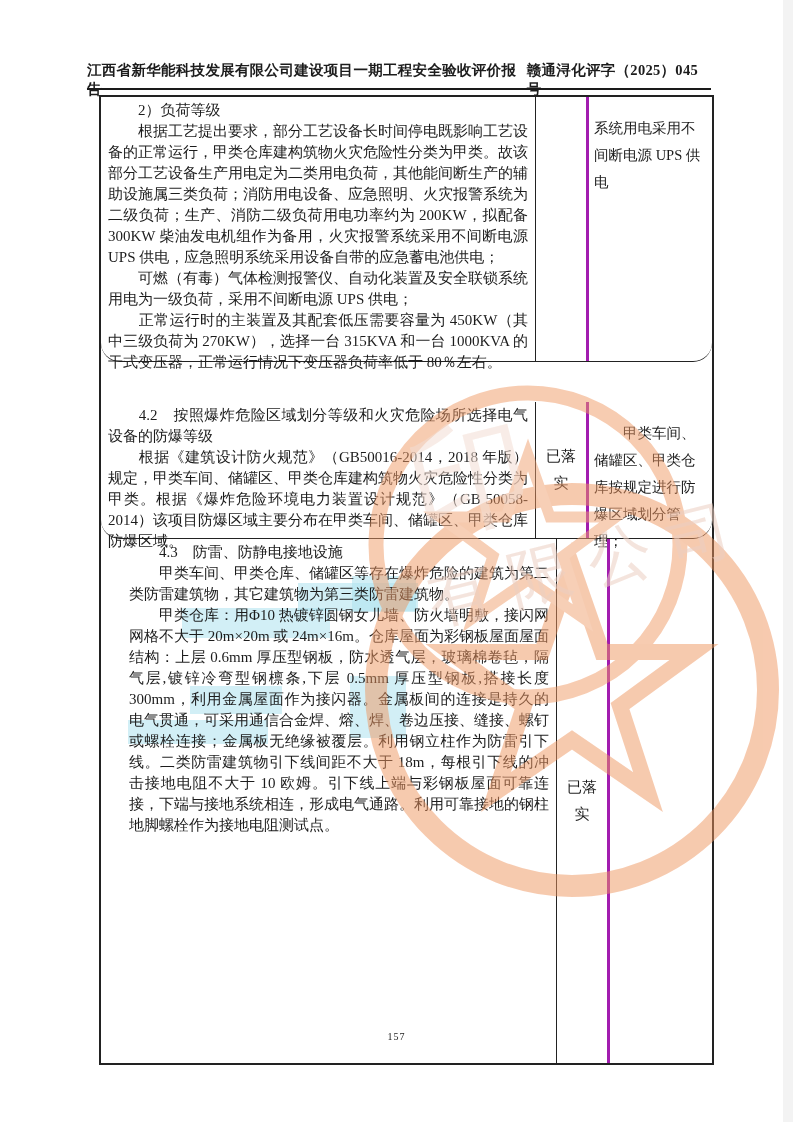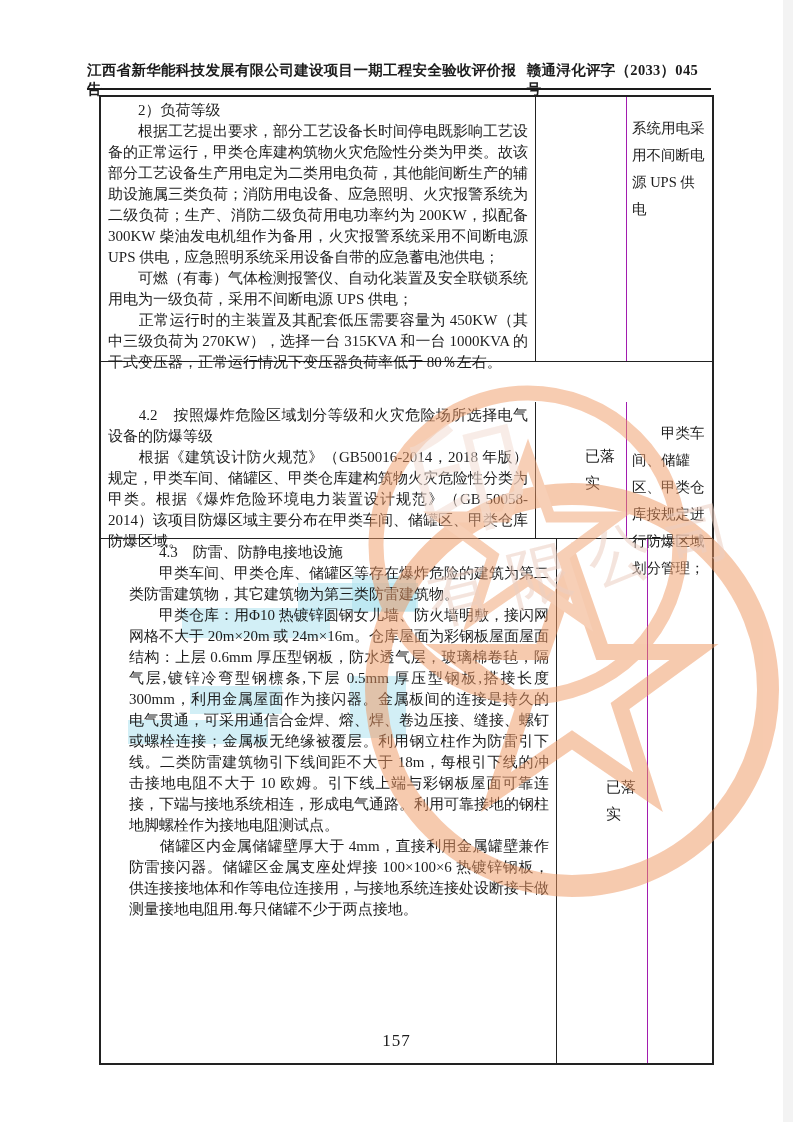--- a/index.html
+++ b/index.html
@@ -20,38 +20,38 @@
   }
   .hdr-rule{
     position:absolute;left:87px;top:88px;width:624px;height:0;
     border-top:2px solid #1a1a1a;z-index:3;
   }
   
   .tbl{
     position:absolute;left:99px;top:95px;width:611px;
     border:2px solid #222;z-index:2;background:transparent;
   }
-  .t-row{display:flex;border-bottom:1px solid #222;}
+  .t-row{display:flex;border-bottom:1px solid #222;border-radius:19px;}
   .t-row:last-child{border-bottom:none;margin-left:21px;}
   .c1{width:420px;padding:3px 7px 0 7px;font-size:15px;line-height:21px;
       text-align:justify;text-justify:inter-ideograph;}
-  .c2{width:50px;border-left:1px solid #222;border-right:1px solid #a21caf;
-      display:flex;align-items:center;justify-content:center;text-align:left;
-      font-size:15px;line-height:27px;padding-left:40px;}
+  .c2{width:50px;border-left:1px solid #222;border-right:3px solid #a21caf;
+      display:flex;align-items:center;justify-content:center;text-align:center;
+      font-size:15px;line-height:27px;}
   .c2 span{display:block;width:32px;word-break:break-all;}
   .c3{flex:1;padding:18px 5px;font-size:14.5px;line-height:27px;
       display:flex;flex-direction:column;justify-content:space-between;}
   .c1 p,.c3 p{margin:0;}
   .row1{height:264px;}
   .row2{height:136px;margin-top:40px;}
   .row3{height:524px;}
   
   .pageno{
     position:absolute;left:0;top:1031px;width:793px;text-align:center;
-    font-size:17px;letter-spacing:1px;z-index:3;
+    font-size:10px;letter-spacing:1px;z-index:3;
   }
   
   .wm{position:absolute;left:0;top:0;z-index:4;pointer-events:none;}
   .patch{position:absolute;z-index:1;background:rgba(173,225,238,.55);}
   .p1{left:298px;top:583px;width:120px;height:28px;}
   .p2{left:182px;top:608px;width:148px;height:30px;}
   .p3{left:352px;top:576px;width:64px;height:36px;}
   .p4{left:350px;top:676px;width:56px;height:62px;}
   .p5{left:190px;top:686px;width:92px;height:28px;}
   .p6{left:128px;top:720px;width:140px;height:24px;}
@@ -63,21 +63,21 @@
 
   <div class="patch p1"></div>
   <div class="patch p2"></div>
   <div class="patch p3"></div>
   <div class="patch p4"></div>
   <div class="patch p5"></div>
   <div class="patch p6"></div>
 
   <div class="hdr">
     <span>江西省新华能科技发展有限公司建设项目一期工程安全验收评价报告</span>
-    <span>赣通浔化评字（2033）045号</span>
+    <span>赣通浔化评字（2025）045号</span>
   </div>
   <div class="hdr-rule"></div>
 
   <div class="tbl">
 
     <div class="t-row row1">
       <div class="c1">
         <p>　　2）负荷等级</p>
         <p>　　根据工艺提出要求，部分工艺设备长时间停电既影响工艺设备的正常运行，甲类仓库建构筑物火灾危险性分类为甲类。故该部分工艺设备生产用电定为二类用电负荷，其他能间断生产的辅助设施属三类负荷；消防用电设备、应急照明、火灾报警系统为二级负荷；生产、消防二级负荷用电功率约为 200KW，拟配备 300KW 柴油发电机组作为备用，火灾报警系统采用不间断电源 UPS 供电，应急照明系统采用设备自带的应急蓄电池供电；</p>
         <p>　　可燃（有毒）气体检测报警仪、自动化装置及安全联锁系统用电为一级负荷，采用不间断电源 UPS 供电；</p>
@@ -104,21 +104,20 @@
         <p>　　甲类车间、储罐区、甲类仓库按规定进行防爆区域划分管理；</p>
         <p></p>
       </div>
     </div>
 
     <div class="t-row row3">
       <div class="c1">
         <p>　　4.3　防雷、防静电接地设施</p>
         <p>　　甲类车间、甲类仓库、储罐区等存在爆炸危险的建筑为第二类防雷建筑物，其它建筑物为第三类防雷建筑物。</p>
         <p>　　甲类仓库：用Φ10 热镀锌圆钢女儿墙、防火墙明敷，接闪网网格不大于 20m×20m 或 24m×16m。仓库屋面为彩钢板屋面屋面结构：上层 0.6mm 厚压型钢板，防水透气层，玻璃棉卷毡，隔气层,镀锌冷弯型钢檩条,下层 0.5mm 厚压型钢板,搭接长度 300mm，利用金属屋面作为接闪器。金属板间的连接是持久的电气贯通，可采用通信合金焊、熔、焊、卷边压接、缝接、螺钉或螺栓连接；金属板无绝缘被覆层。利用钢立柱作为防雷引下线。二类防雷建筑物引下线间距不大于 18m，每根引下线的冲击接地电阻不大于 10 欧姆。引下线上端与彩钢板屋面可靠连接，下端与接地系统相连，形成电气通路。利用可靠接地的钢柱地脚螺栓作为接地电阻测试点。</p>
-        <p>　　储罐区内金属储罐壁厚大于 4mm，直接利用金属罐壁兼作防雷接闪器。储罐区金属支座处焊接 100×100×6 热镀锌钢板，供连接接地体和作等电位连接用，与接地系统连接处设断接卡做测量接地电阻用.每只储罐不少于两点接地。</p>
       </div>
       <div class="c2">
         <span>已落实</span>
       </div>
       <div class="c3">
       </div>
     </div>
 
   </div>
 

